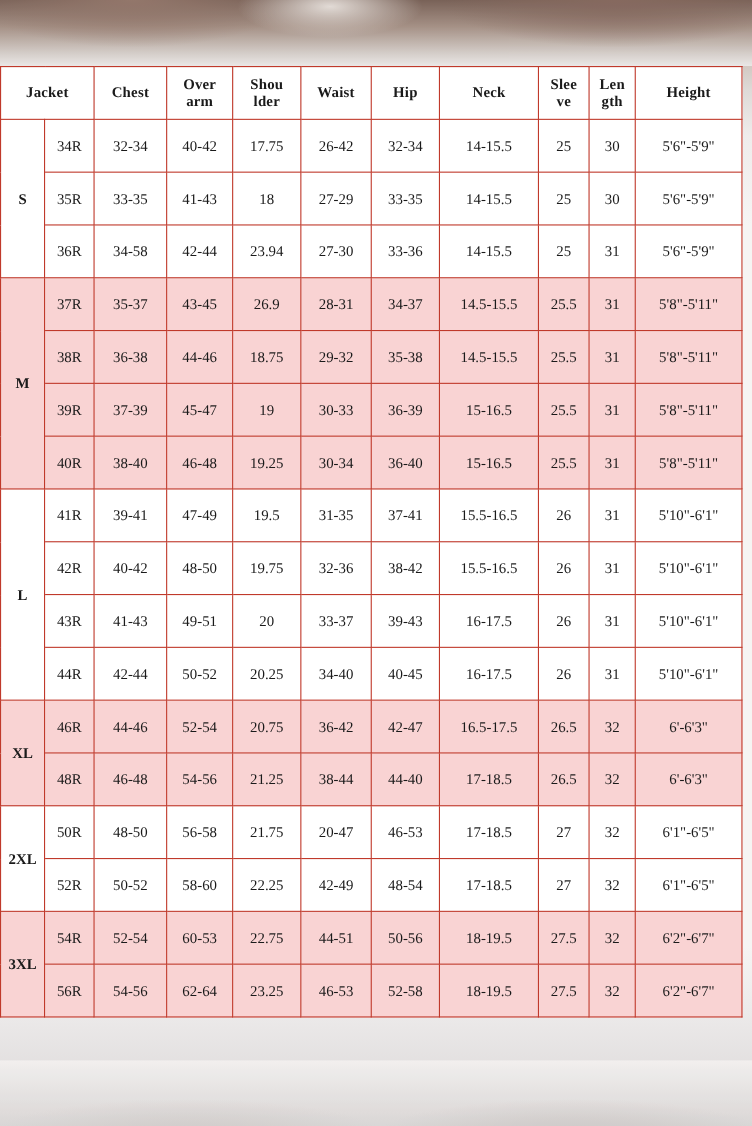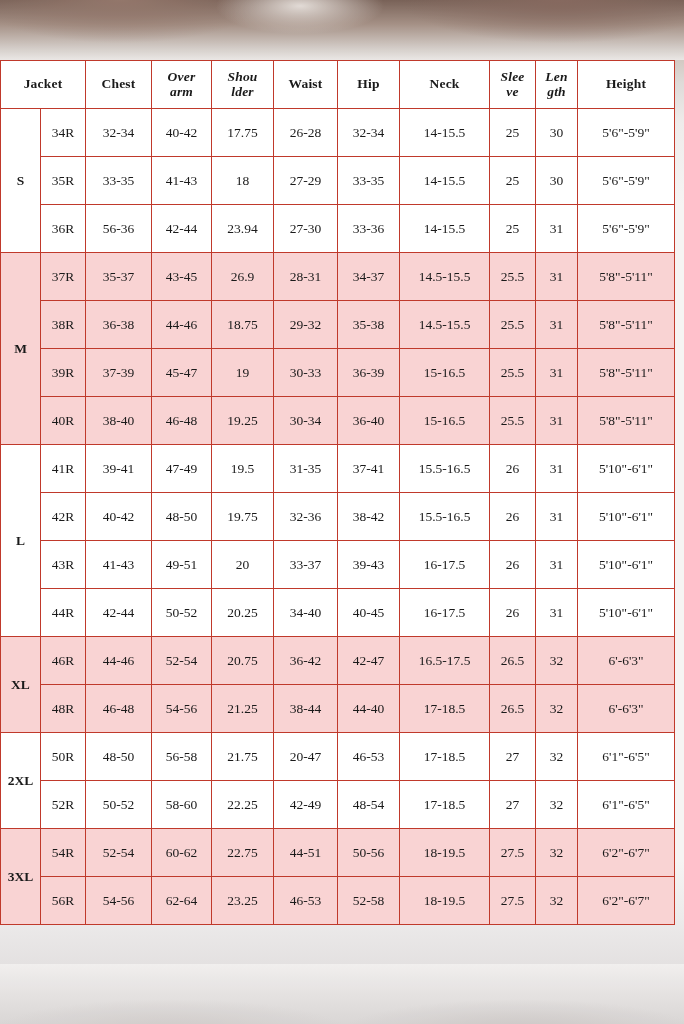--- a/index.html
+++ b/index.html
@@ -94,21 +94,21 @@
   td.sleeve-cell {
     font-weight: normal;
     font-size: 14px;
   }
   td.height-cell {
     font-size: 13px;
   }
   td.size-cell, td.num {
     font-size: 13.5px;
   }
-  .hdr-two-line { display: block; font-style: italic; }
+  .hdr-two-line { display: block; }
 </style>
 </head>
 <body>
 
 <div id="page">
   <div class="bg-photo"></div>
   <div class="bg-photo-bottom"></div>
 
   <div class="table-wrap">
     <table class="size-chart">
@@ -151,42 +151,42 @@
           <th>Height</th>
         </tr>
       </thead>
       <tbody id="chart-body">
           <tr>
             <td class="group-label" rowspan="3">S</td>
             <td class="size-cell">34R</td>
             <td class="num">32-34</td>
             <td class="num">40-42</td>
             <td class="num">17.75</td>
-            <td class="num">26-28</td>
+            <td class="num">26-42</td>
             <td class="num">32-34</td>
             <td class="num">14-15.5</td>
             <td class="sleeve-cell">25</td>
             <td class="num">30</td>
             <td class="height-cell">5'6"-5'9"</td>
           </tr>
           <tr>
             <td class="size-cell">35R</td>
             <td class="num">33-35</td>
             <td class="num">41-43</td>
             <td class="num">18</td>
             <td class="num">27-29</td>
             <td class="num">33-35</td>
             <td class="num">14-15.5</td>
             <td class="sleeve-cell">25</td>
             <td class="num">30</td>
             <td class="height-cell">5'6"-5'9"</td>
           </tr>
           <tr>
             <td class="size-cell">36R</td>
-            <td class="num">56-36</td>
+            <td class="num">34-58</td>
             <td class="num">42-44</td>
             <td class="num">23.94</td>
             <td class="num">27-30</td>
             <td class="num">33-36</td>
             <td class="num">14-15.5</td>
             <td class="sleeve-cell">25</td>
             <td class="num">31</td>
             <td class="height-cell">5'6"-5'9"</td>
           </tr>
           <tr class="pink">
@@ -334,21 +334,21 @@
             <td class="num">48-54</td>
             <td class="num">17-18.5</td>
             <td class="sleeve-cell">27</td>
             <td class="num">32</td>
             <td class="height-cell">6'1"-6'5"</td>
           </tr>
           <tr class="pink">
             <td class="group-label" rowspan="2">3XL</td>
             <td class="size-cell">54R</td>
             <td class="num">52-54</td>
-            <td class="num">60-62</td>
+            <td class="num">60-53</td>
             <td class="num">22.75</td>
             <td class="num">44-51</td>
             <td class="num">50-56</td>
             <td class="num">18-19.5</td>
             <td class="sleeve-cell">27.5</td>
             <td class="num">32</td>
             <td class="height-cell">6'2"-6'7"</td>
           </tr>
           <tr class="pink">
             <td class="size-cell">56R</td>

